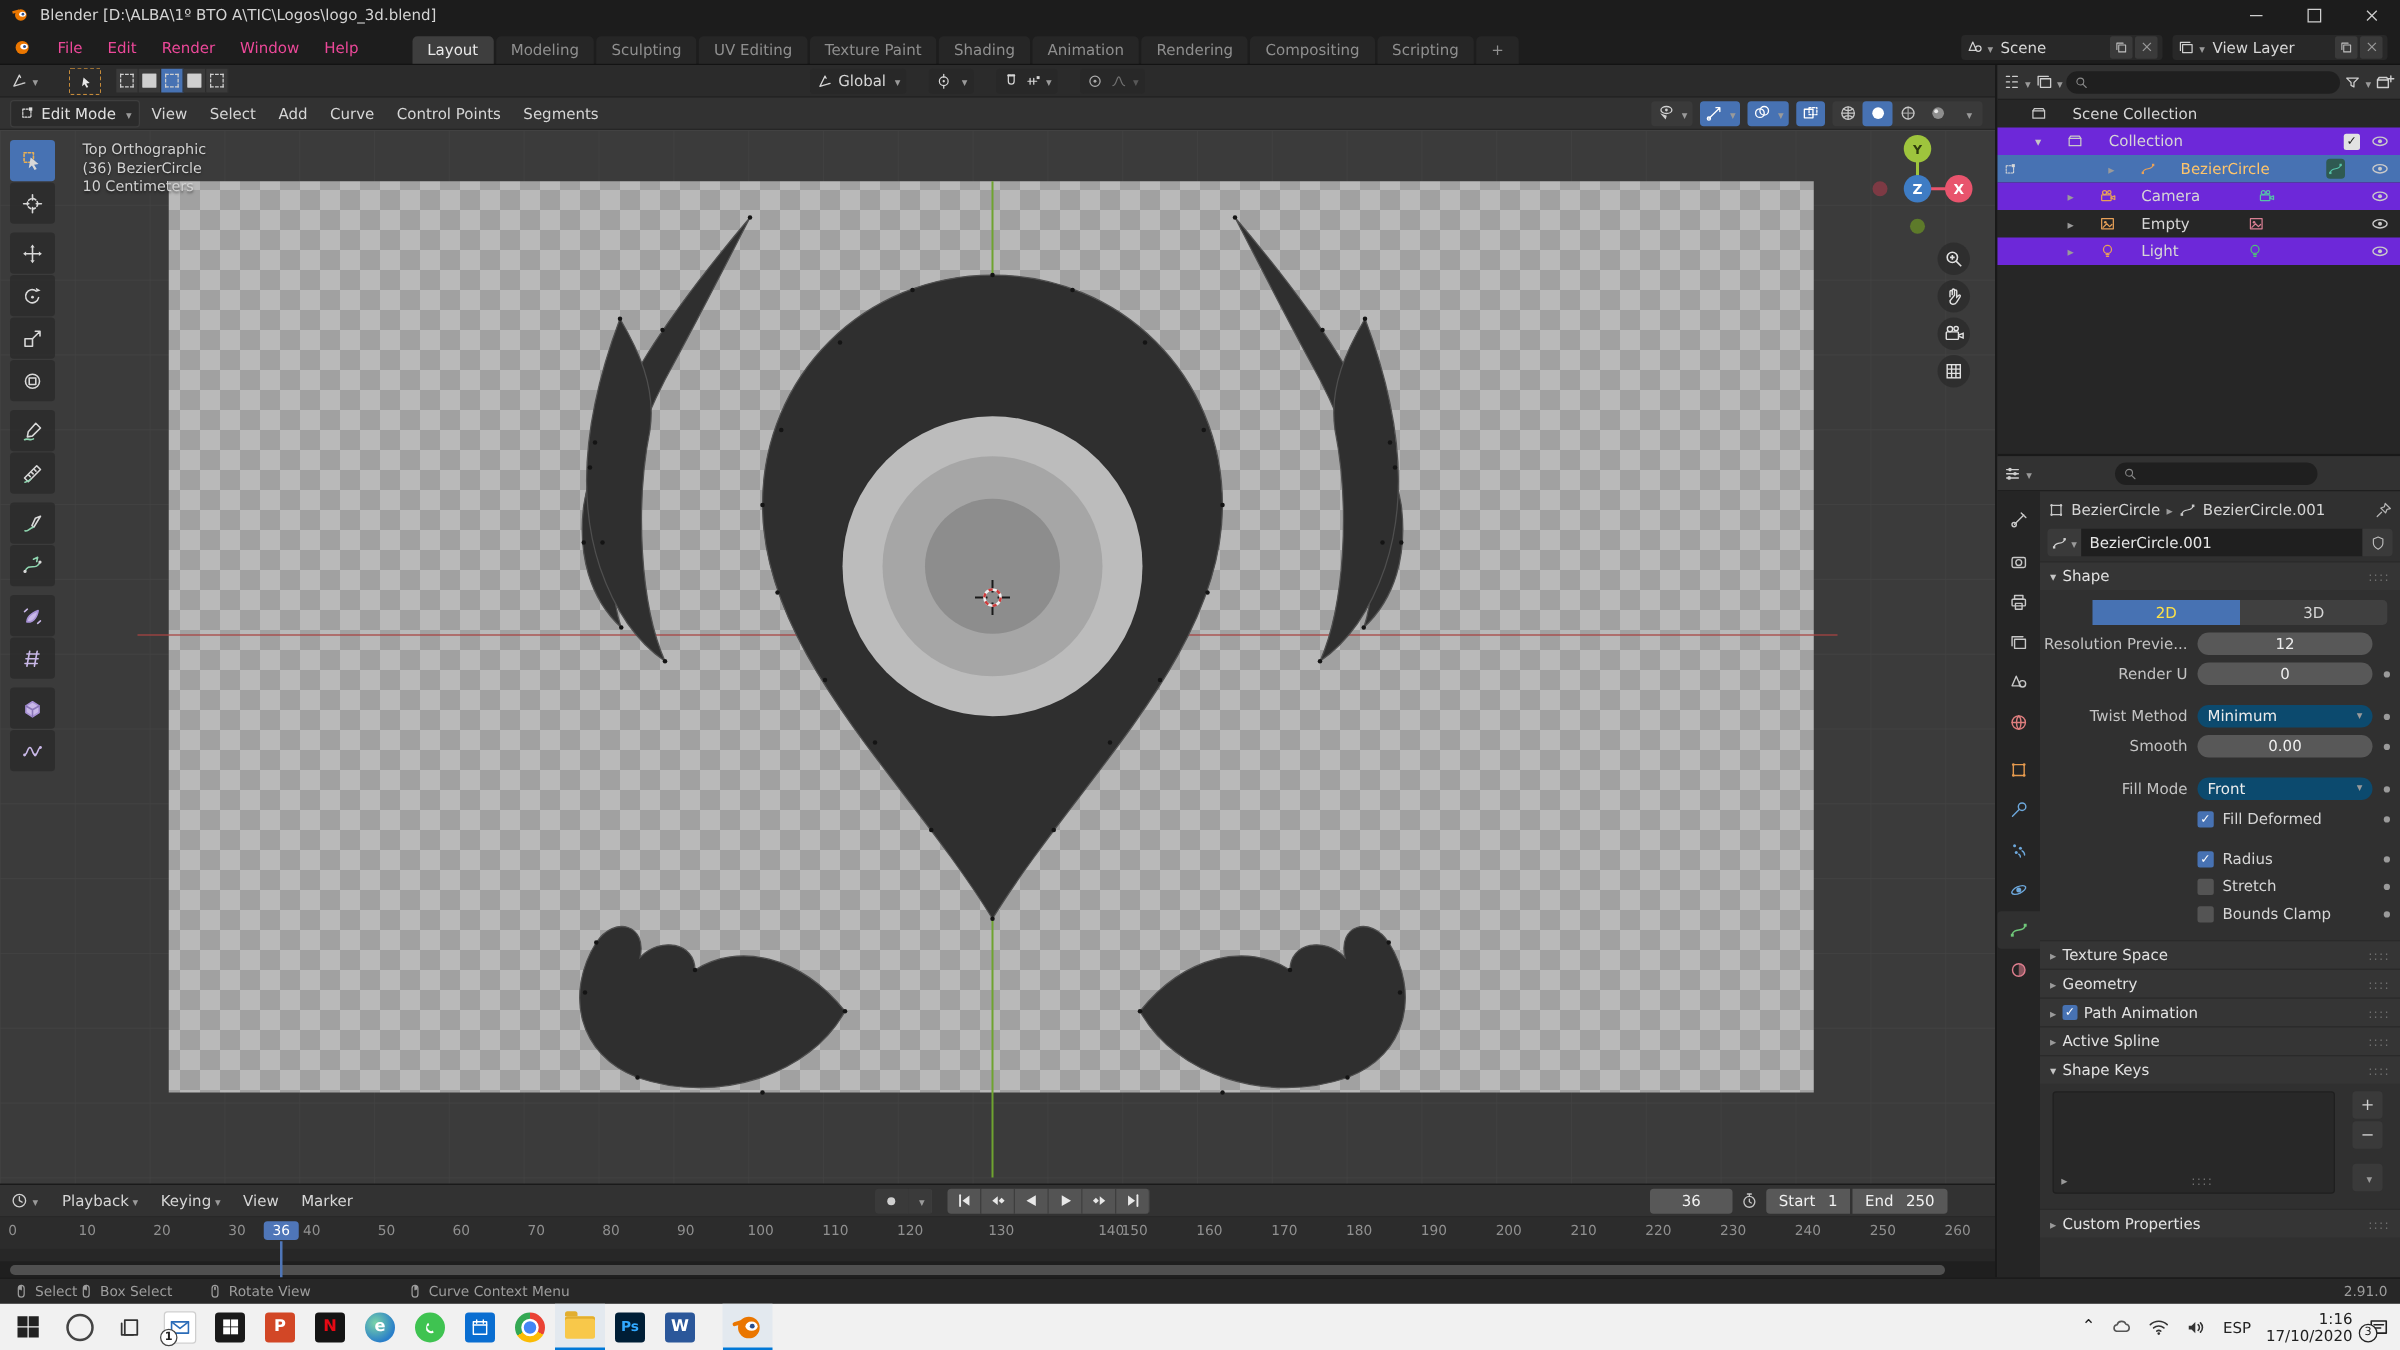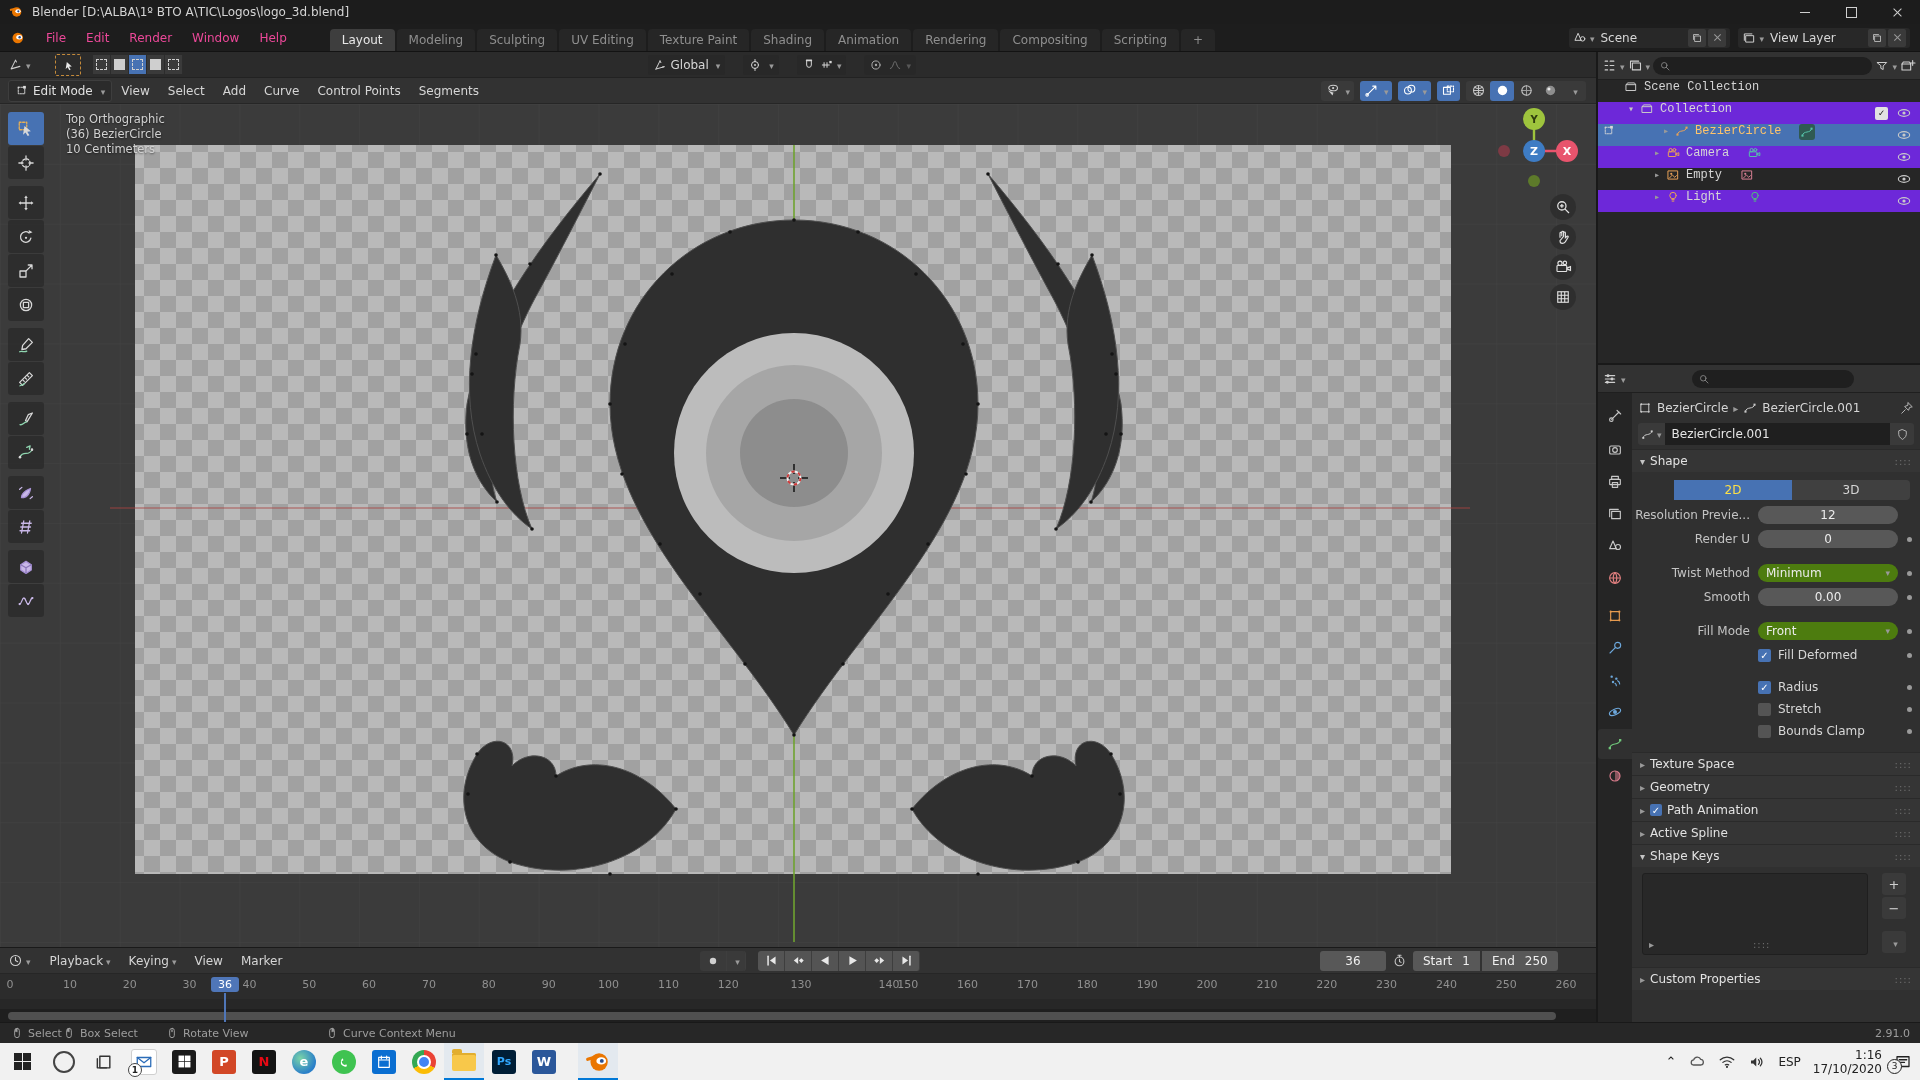--- a/index.html
+++ b/index.html
@@ -65,21 +65,21 @@
   .tb.active{background:#4772b3;}
   .tb.gap{margin-top:6px;}
   .navball{font-size:10px;font-weight:bold;}
 
   
   .rightcol{left:1596px;top:52px;width:324px;height:970px;background:#2b2b2b;border-left:2px solid #191919;box-sizing:border-box;}
   .outliner{left:0;top:0;width:322px;height:311px;background:#262626;}
   .ol-head{height:28px;background:#323232;display:flex;align-items:center;padding:0 4px;gap:3px;border-bottom:1px solid #1f1f1f;box-sizing:border-box;}
   .srch{flex:1;height:18px;background:#1f1f1f;border-radius:9px;display:flex;align-items:center;padding:0 6px;color:#8a8a8a;}
   .ol-rows{position:relative;}
-  .ol-row{height:22px;display:flex;color:#d6d6d6;gap:6px;font-family:Liberation Mono, monospace;}
+  .ol-row{height:22px;display:flex;align-items:center;color:#d6d6d6;gap:20px;}
   .ol-row.alt{background:#6d28d9;}
   .ol-row.sel{background:#4772b3;}
   .ol-row.sel .lbl{color:#ffc46b;}
   .ol-eye{margin-left:auto;margin-right:8px;color:#c9c9c9;display:flex;gap:8px;align-items:center;}
   .chkbx{width:13px;height:13px;border-radius:2px;background:#e2e2e2;display:flex;align-items:center;justify-content:center;color:#222;font-size:10px;}
   .chkbx.blue{background:#4772b3;color:#fff;}
   .chkbx.off{background:#545454;}
   .chkbx.on::after{content:"\2713";font-weight:bold;}
 
   .props{left:0;top:311px;width:322px;height:659px;background:#303030;border-top:2px solid #191919;box-sizing:border-box;}
@@ -94,21 +94,21 @@
   .nr-input{flex:1;height:22px;background:#1f1f1f;display:flex;align-items:center;padding:0 7px;color:#e6e6e6;box-sizing:border-box;}
   .nr-shield{width:24px;height:22px;background:#3a3a3a;border-radius:0 3px 3px 0;display:flex;align-items:center;justify-content:center;color:#bdbdbd;}
   .phead{height:22px;display:flex;align-items:center;gap:5px;background:#353535;padding:0 8px;color:#e2e2e2;border-top:1px solid #2a2a2a;}
   .phead .dots{margin-left:auto;}
   .seg{display:flex;margin:8px 10px 4px 18px;height:20px;border-radius:4px;overflow:hidden;}
   .seg .sg{flex:1;display:flex;align-items:center;justify-content:center;background:#404040;color:#d6d6d6;}
   .seg .sg.on{background:#4772b3;color:#fde047;margin-left:24px;}
   .frow{display:flex;align-items:center;height:22px;margin:2px 0;}
   .flbl{width:118px;text-align:right;padding-right:8px;color:#c3c3c3;}
   .fval{flex:1;height:18px;background:#585858;border-radius:9px;display:flex;align-items:center;justify-content:center;color:#ececec;}
-  .fval.dd{background:#4d7c0f;justify-content:flex-start;padding:0 8px;border-radius:9px;}
+  .fval.dd{background:#0c4a6e;justify-content:flex-start;padding:0 8px;border-radius:9px;}
   .fval.dd::after{content:"\25BE";margin-left:auto;color:#9a9a9a;font-size:9px;}
   .fdot{width:22px;display:flex;justify-content:center;}
   .fdot.show::after{content:"";width:5px;height:5px;border-radius:50%;background:#9a9a9a;}
   .crow{display:flex;align-items:center;height:22px;}
   .crow .sp{width:126px;}
   .crow .clab{margin-left:7px;color:#d6d6d6;}
   .skbox{margin:6px 4px 4px 10px;height:80px;background:#282828;border:1px solid #1f1f1f;border-radius:3px;position:relative;}
   .skside{position:absolute;right:-34px;top:0;display:flex;flex-direction:column;gap:2px;}
   .skbtn{width:24px;height:22px;background:#3a3a3a;border-radius:3px;display:flex;align-items:center;justify-content:center;color:#cfcfcf;font-size:13px;}
 

